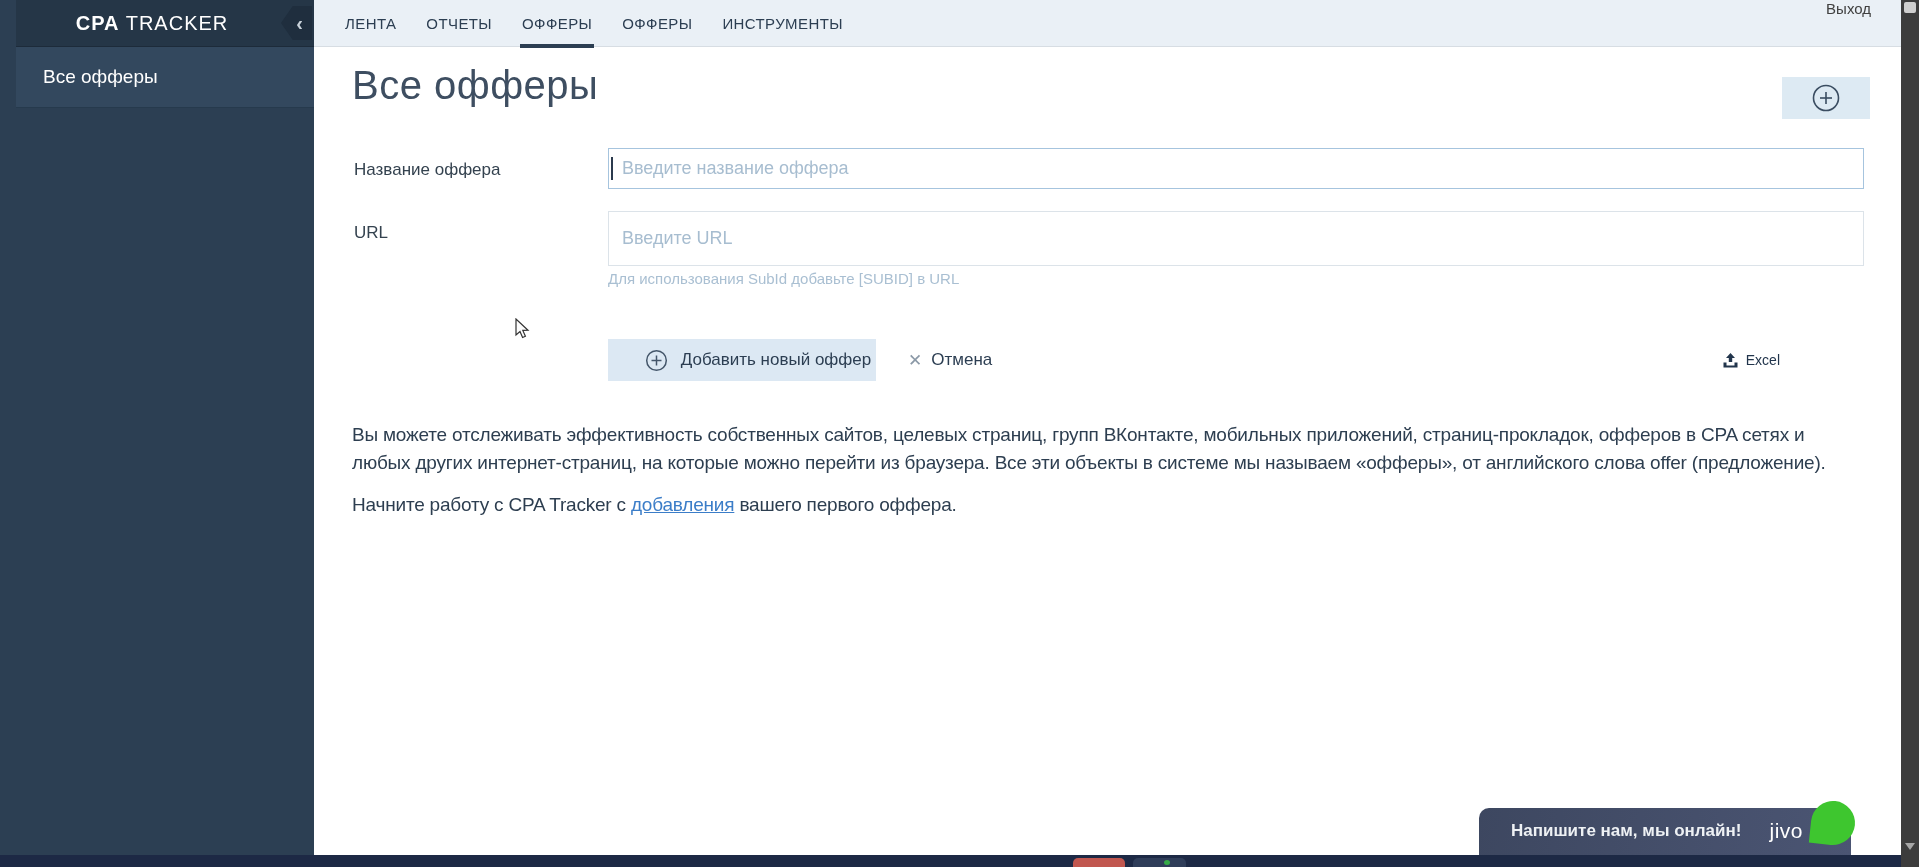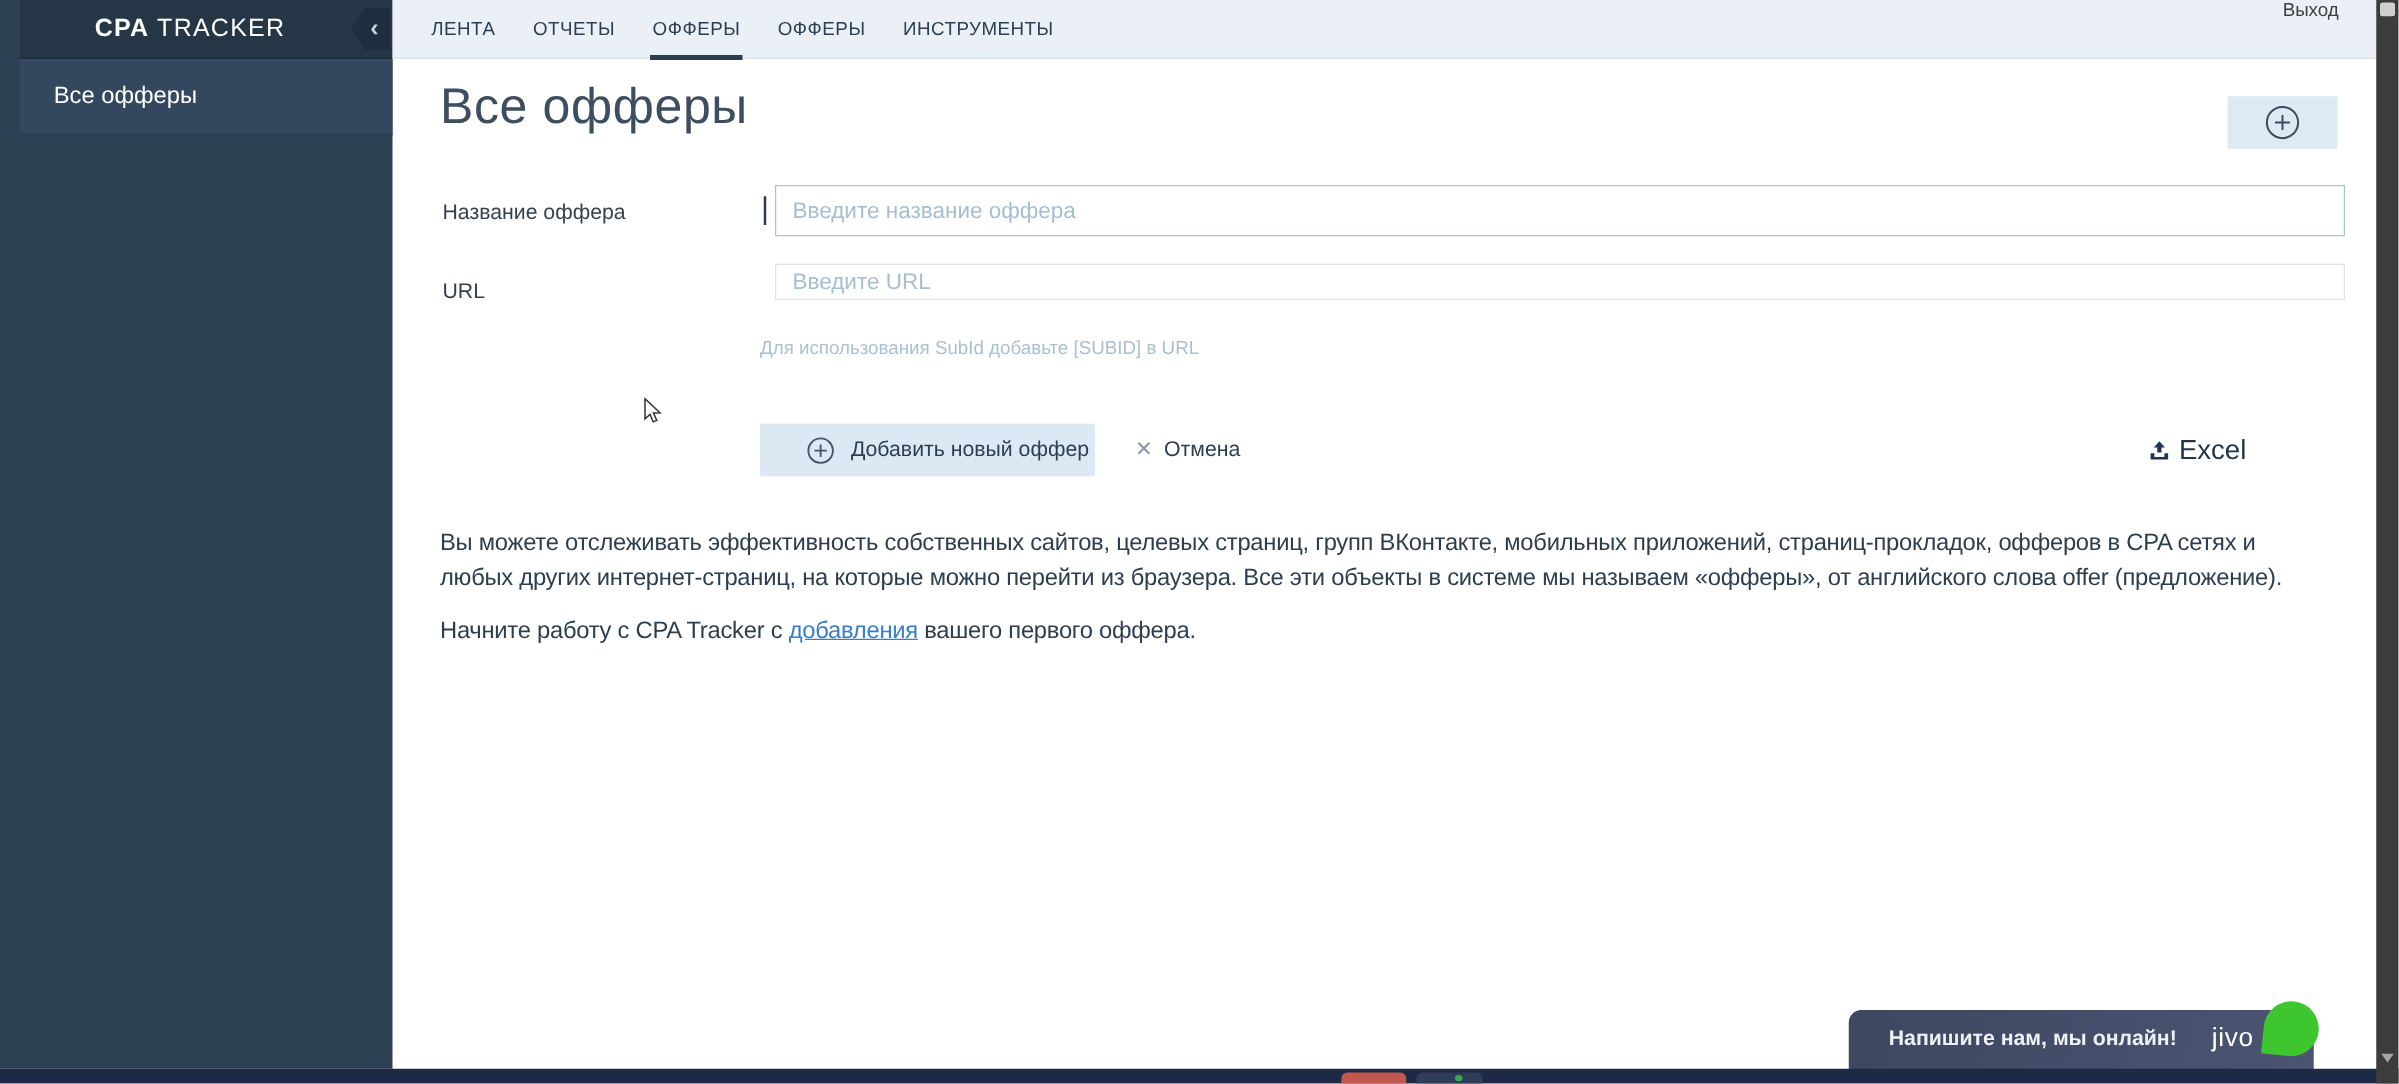--- a/index.html
+++ b/index.html
@@ -30,33 +30,33 @@
   .logout { margin-left:auto; margin-right:30px; font-size:15px; color:#404040; cursor:pointer; }
 
   
   .main { position:absolute; left:314px; top:48px; width:1587px; height:807px; background:#fff; }
   .page-title { position:absolute; left:38px; top:15px; font-size:40px; font-weight:300; color:#3e4e61; letter-spacing:.5px; }
   .plus-btn { position:absolute; right:31px; top:29px; width:88px; height:42px; background:#ddeaf3;
     display:flex; align-items:center; justify-content:center; cursor:pointer; border:none; }
 
   .form-label { position:absolute; left:40px; font-size:17px; color:#34424f; }
   .txt-input { position:absolute; left:294px; width:1256px; height:41px; background:#fff; padding:0 13px;
-    font-size:18px; color:#2c3e52; outline:none; font-family:inherit;margin-left:12px; }
+    font-size:18px; color:#2c3e52; outline:none; font-family:inherit; }
   .txt-input::placeholder { color:#a7bdd0; opacity:1; }
   #input-name { top:100px; border:1px solid #a6c4de; }
-  #input-url  { top:163px; height:29px; border:1px solid #dce3e9; }
+  #input-url  { top:163px; height:55px; border:1px solid #dce3e9; }
   .caret { position:absolute; left:297px; top:109px; width:2px; height:23px; background:#2b3a4d; }
   .hint { position:absolute; left:294px; top:222px; font-size:15px; color:#a9bfd2; }
 
   .btn-row { position:absolute; left:294px; top:291px; width:1256px; display:flex; align-items:center; }
   .submit-btn { width:268px; height:42px; background:#dce8f3; border:none; display:flex; align-items:center;
     justify-content:center; gap:13px; font-size:17px; color:#2c3e52; cursor:pointer; font-family:inherit;padding-left:32px; }
   .cancel-btn { margin-left:32px; display:flex; align-items:center; gap:9px; font-size:17px; color:#2c3e52; cursor:pointer; background:none; border:none; font-family:inherit; }
   .cancel-btn .x { color:#8b99a7; font-size:17px; font-weight:700; }
-  .excel-link { margin-left:auto; margin-right:67px; display:flex; align-items:center; gap:7px; font-size:22px; color:#22354c; cursor:pointer; }
+  .excel-link { margin-left:auto; margin-right:84px; display:flex; align-items:center; gap:7px; font-size:14px; color:#22354c; cursor:pointer; }
 
   .para { position:absolute; left:38px; width:1502px; font-size:19px; line-height:28px; color:#2d3e50; letter-spacing:-.2px; }
   .para-1 { top:373px; }
   .para-2 { top:443px; }
   .para a { color:#3b7dc8; }
 
   
   .cursor { position:absolute; left:514px; top:318px; z-index:6; pointer-events:none; }
 
   

